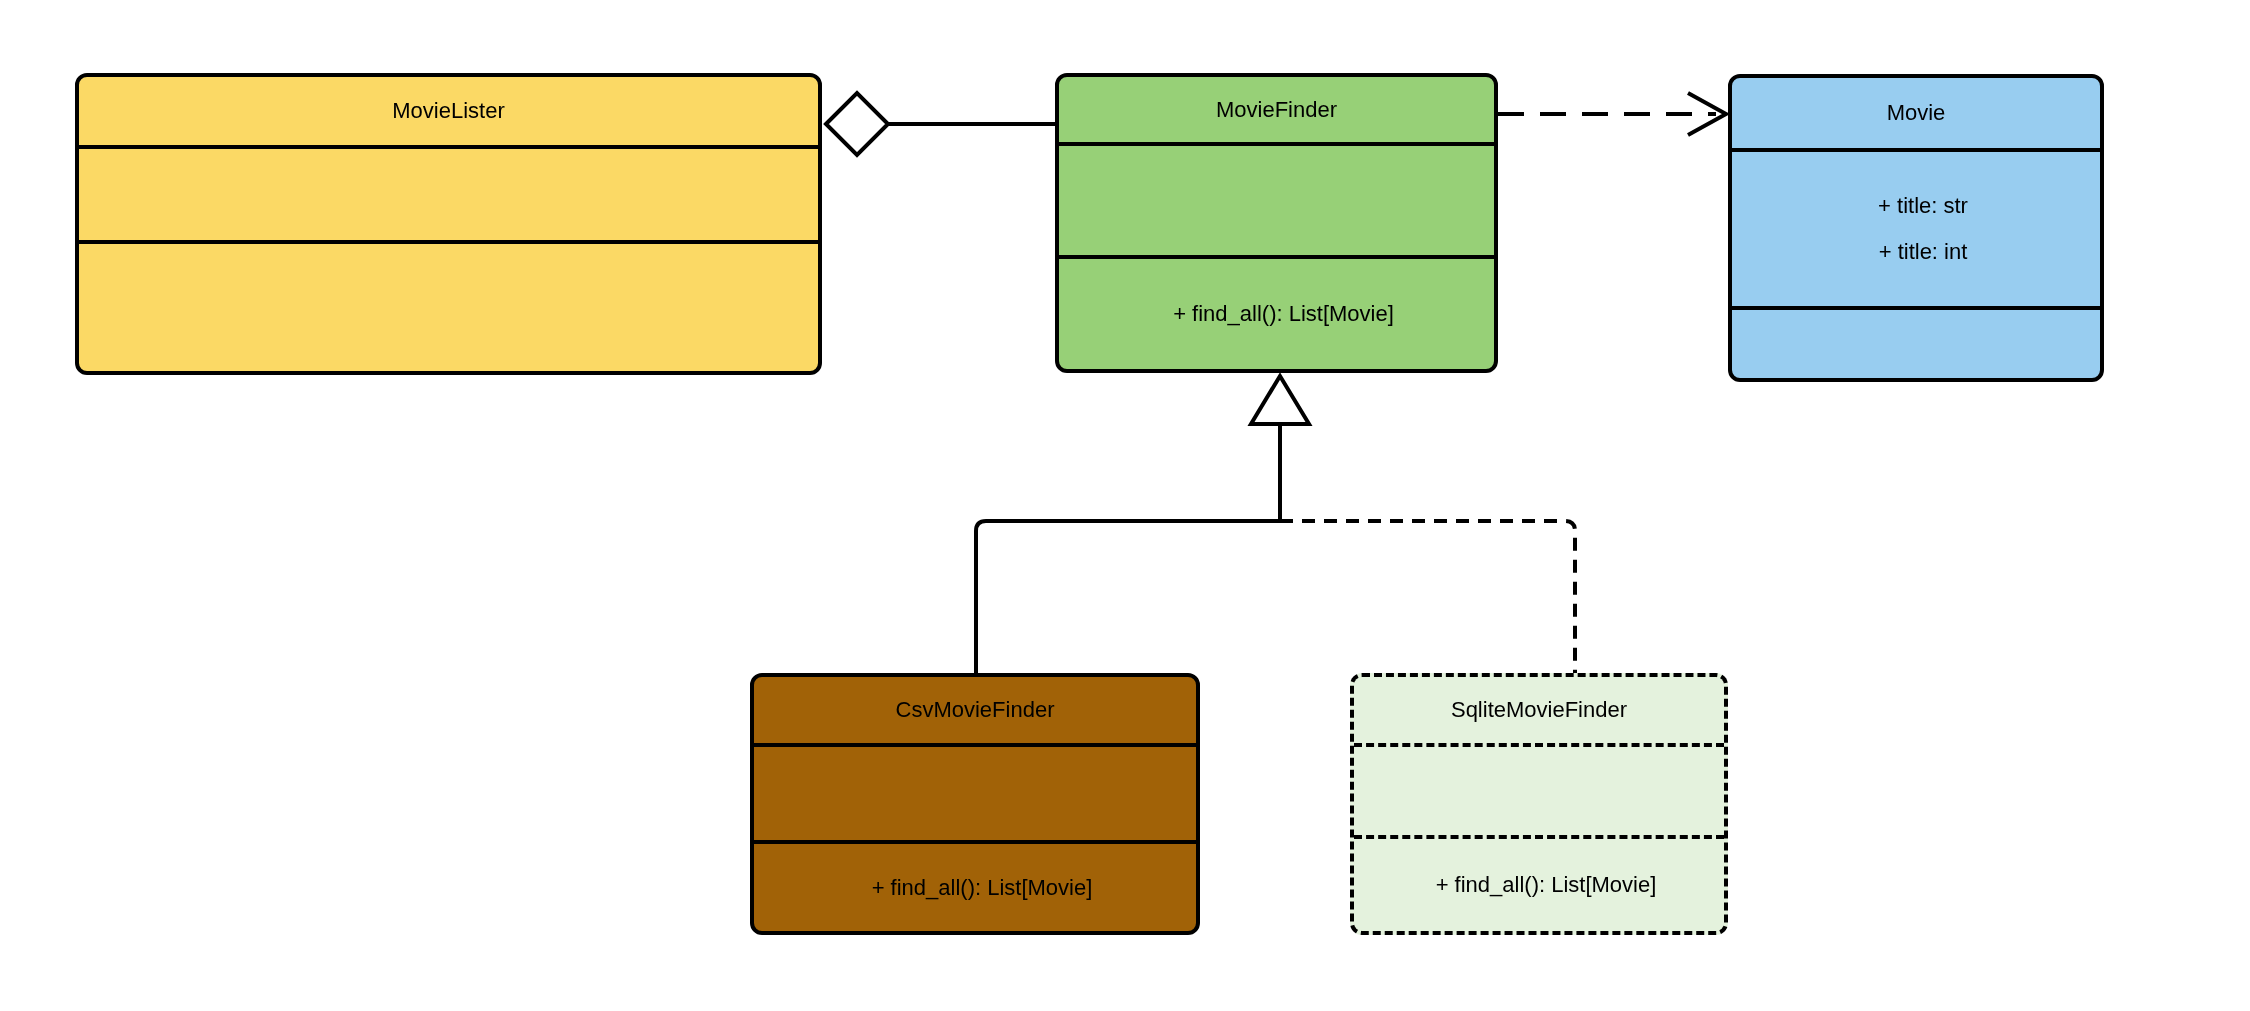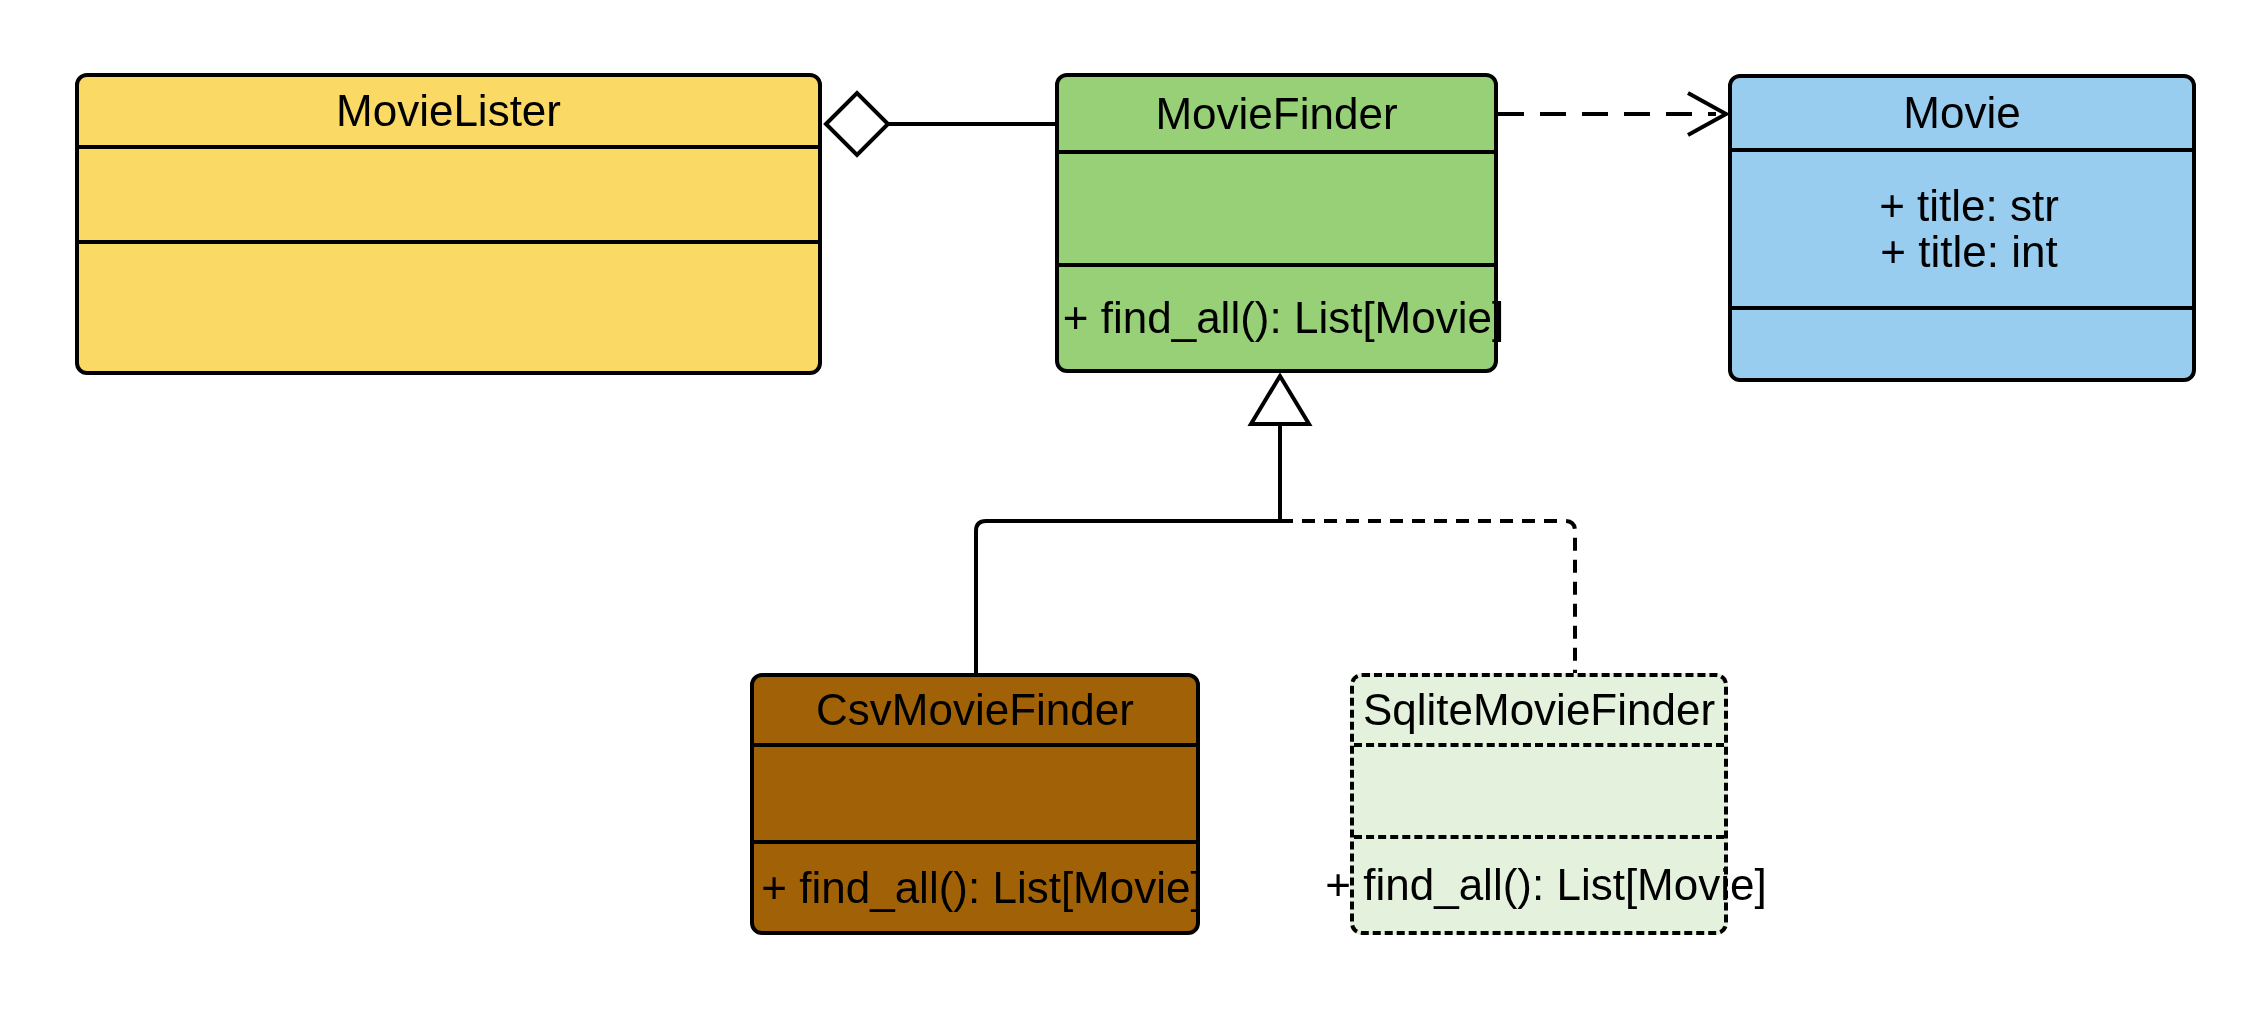--- a/index.html
+++ b/index.html
@@ -22,21 +22,21 @@
     width: 2250px;
     height: 1011px;
   }
   .uml-class {
     position: absolute;
     box-sizing: border-box;
     border: 4px solid #000000;
     border-radius: 12px;
     display: flex;
     flex-direction: column;
-    font-size: 44px;
+    font-size: 22px;
     color: #000000;
   }
   .uml-class.dashed {
     border-style: dashed;
   }
   .sec {
     box-sizing: border-box;
     display: flex;
     flex-direction: column;
     justify-content: center;
@@ -89,28 +89,28 @@
   </svg>
 
   <div class="uml-class" style="left: 75px; top: 73px; width: 747px; height: 302px; background-color: rgb(251, 217, 101);">
     <div class="sec title" style="height:68px;">MovieLister</div>
     <div class="sec attrs" style="height:95px;"></div>
     <div class="sec methods">
     </div>
   </div>
 
   <div class="uml-class" style="left: 1055px; top: 73px; width: 443px; height: 300px; background-color: rgb(151, 208, 119);">
-    <div class="sec title" style="height:73px;">MovieFinder</div>
+    <div class="sec title" style="height:65px;">MovieFinder</div>
     <div class="sec attrs" style="height:113px;"></div>
     <div class="sec methods">
       <div class="member">+ find_all(): List[Movie]</div>
     </div>
   </div>
 
-  <div class="uml-class" style="left: 1728px; top: 74px; width: 468px; height: 308px; background-color: rgb(152, 205, 240);">
+  <div class="uml-class" style="left: 1728px; top: 74px; width: 376px; height: 308px; background-color: rgb(152, 205, 240);">
     <div class="sec title" style="height:70px;">Movie</div>
     <div class="sec attrs" style="height:158px;">
       <div class="member">+ title: str</div>
       <div class="member">+ title: int</div>
     </div>
     <div class="sec methods"></div>
   </div>
 
   <div class="uml-class" style="left: 750px; top: 673px; width: 450px; height: 262px; background-color: #a16207;">
     <div class="sec title" style="height:66px;">CsvMovieFinder</div>

